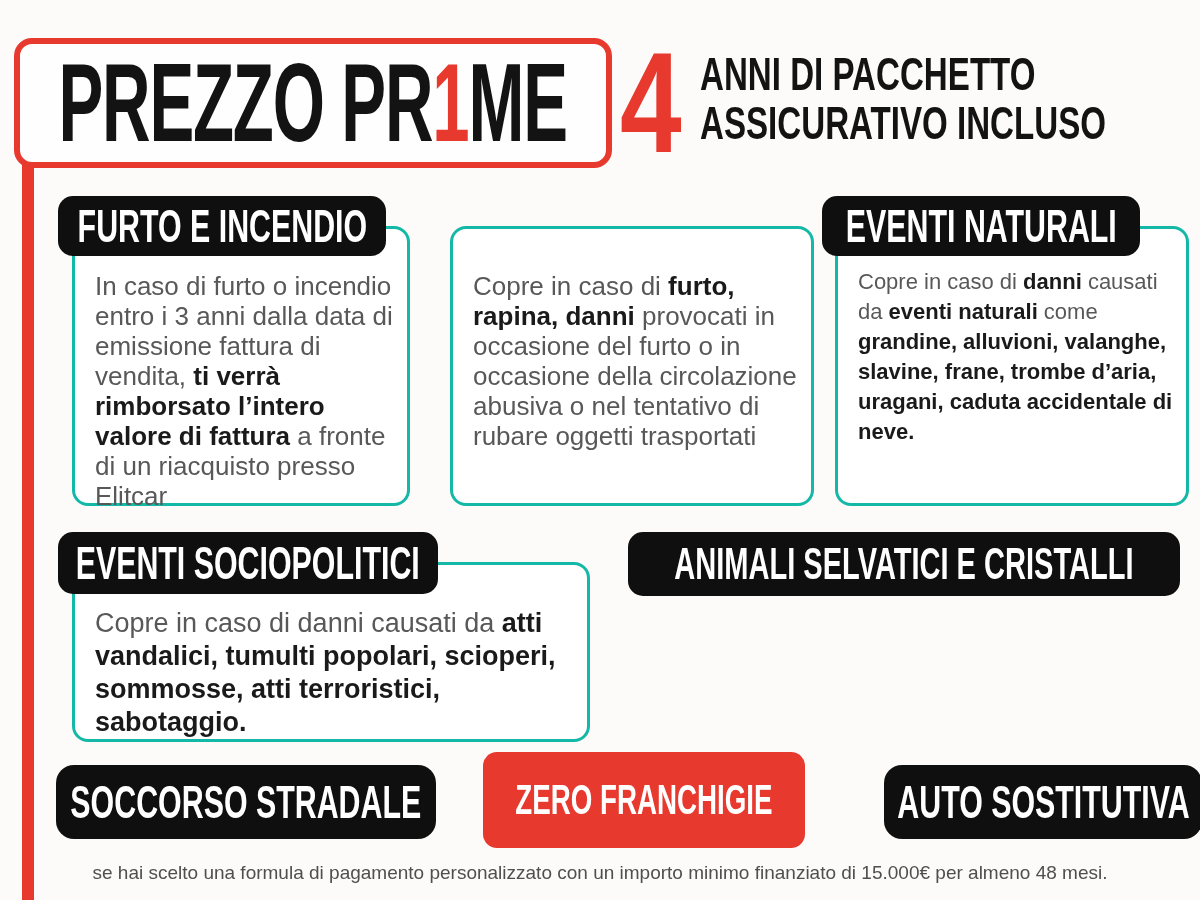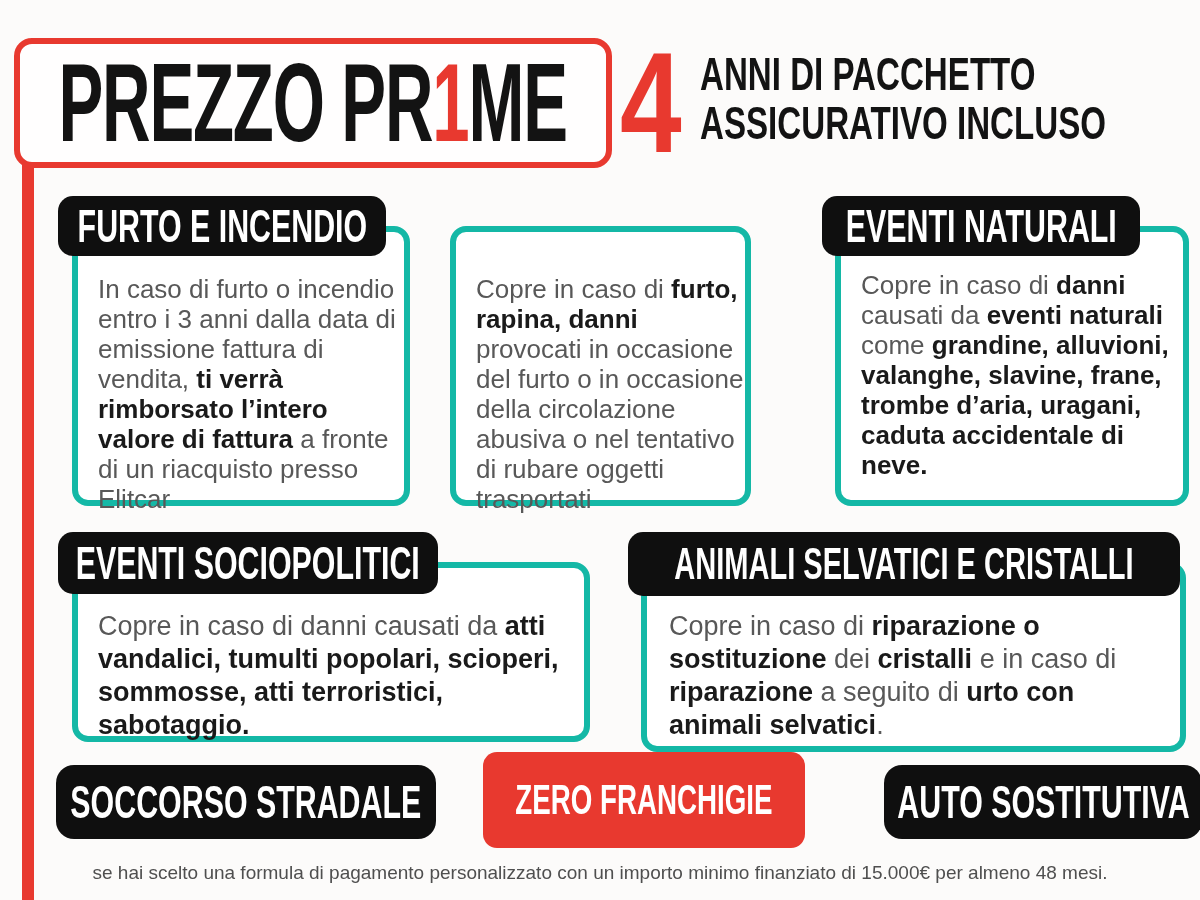--- a/index.html
+++ b/index.html
@@ -37,33 +37,33 @@
   }
   .subtitle .cx{transform:scaleX(0.72);transform-origin:left center;}
 
   
   .badge{
     position:absolute;background:#0f0f0f;color:#fff;border-radius:15px;
     display:flex;align-items:center;justify-content:center;
     font-weight:bold;z-index:2;box-sizing:border-box;
   }
   .cardbody{
-    position:absolute;background:#ffffff;border:6px solid #14b8a6;border-radius:16px;
+    position:absolute;background:#ffffff;border:3px solid #14b8a6;border-radius:16px;
     color:var(--body-gray);z-index:1;box-sizing:border-box;
   }
   .cardbody .b{font-weight:bold;color:#1a1a1a;}
 
   .c1-badge{left:58px;top:196px;width:328px;height:60px;font-size:46px;}
   .c1-body{left:72px;top:226px;width:338px;height:280px;padding:42px 8px 8px 20px;font-size:26px;line-height:30px;}
 
   .c2-badge{left:437px;top:196px;width:328px;height:60px;font-size:46px;}
-  .c2-body{left:450px;top:226px;width:301px;height:280px;padding:42px 0 8px 20px;font-size:26px;line-height:30px;}
+  .c2-body{left:450px;top:226px;width:364px;height:280px;padding:42px 0 8px 20px;font-size:26px;line-height:30px;}
 
   .c3-badge{left:822px;top:196px;width:318px;height:60px;font-size:46px;}
-  .c3-body{left:835px;top:226px;width:354px;height:280px;padding:38px 4px 8px 20px;font-size:26px;line-height:30px;}
+  .c3-body{left:835px;top:226px;width:354px;height:280px;padding:38px 4px 8px 20px;font-size:22px;line-height:30px;}
 
   .c4-badge{left:58px;top:532px;width:380px;height:62px;font-size:46px;}
   .c4-body{left:72px;top:562px;width:518px;height:180px;padding:42px 12px 8px 20px;font-size:27px;line-height:33px;}
 
   .c5-badge{left:628px;top:532px;width:552px;height:64px;font-size:44px;}
   .c5-body{left:641px;top:562px;width:545px;height:190px;padding:42px 12px 8px 22px;font-size:27px;line-height:33px;}
 
   
   .bb{
     position:absolute;border-radius:18px;display:flex;align-items:center;justify-content:center;
@@ -120,21 +120,20 @@
   <div class="cardbody c3-body"><span>Copre in caso di </span><span class="b">danni</span><span> causati da </span><span class="b">eventi naturali</span><span> come </span><span class="b">grandine, alluvioni, valanghe, slavine, frane, trombe d’aria, uragani, caduta accidentale di neve.</span></div>
 
   <div class="badge c4-badge">
     <span class="cx">EVENTI SOCIOPOLITICI</span>
   </div>
   <div class="cardbody c4-body"><span>Copre in caso di danni causati da </span><span class="b">atti vandalici, tumulti popolari, scioperi, sommosse, atti terroristici, sabotaggio.</span></div>
 
   <div class="badge c5-badge">
     <span class="cx">ANIMALI SELVATICI E CRISTALLI</span>
   </div>
-  <div class="cardbody c5-body"><span>Copre in caso di </span><span class="b">riparazione o sostituzione</span><span> dei </span><span class="b">cristalli</span><span> e in caso di </span><span class="b">riparazione</span><span> a seguito di </span><span class="b">urto con animali selvatici</span><span>.</span></div>
 
   <div class="bb bb-left">
     <span class="cx">SOCCORSO STRADALE</span>
   </div>
 
   <div class="bb bb-center">
     <div class="l1"><span class="cx">ZERO FRANCHIGIE</span></div>
   </div>
 
   <div class="bb bb-right">

